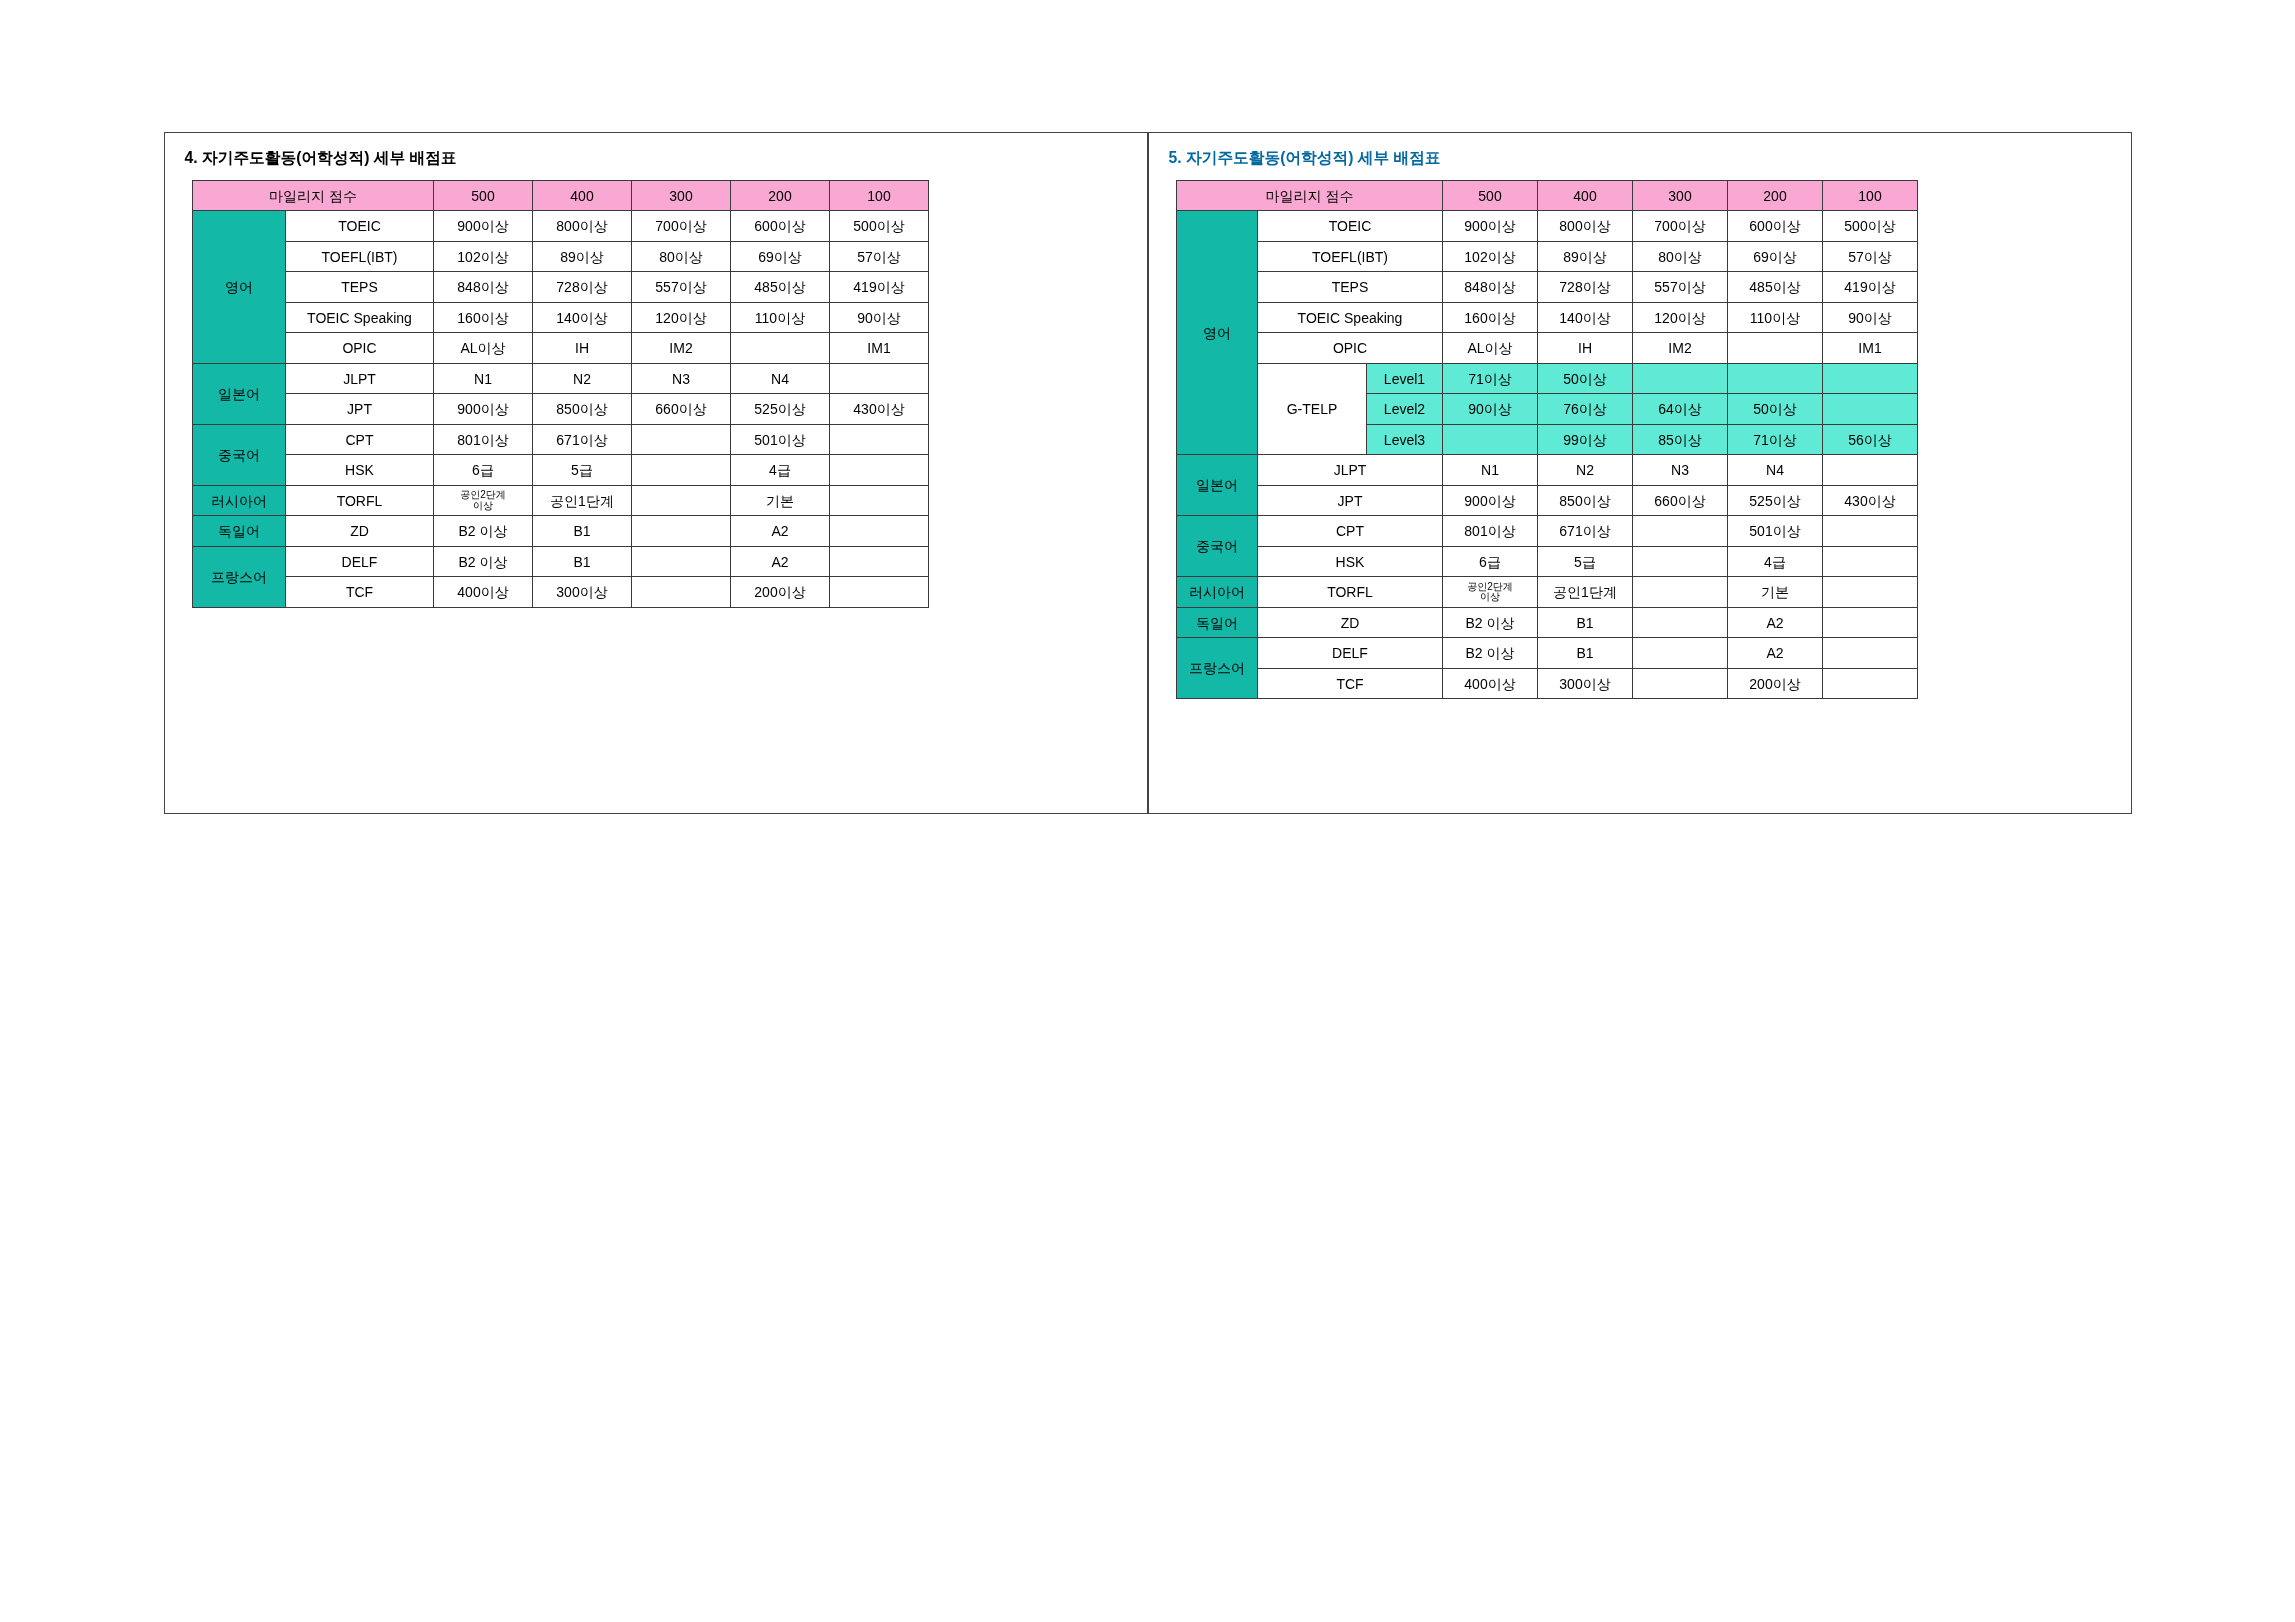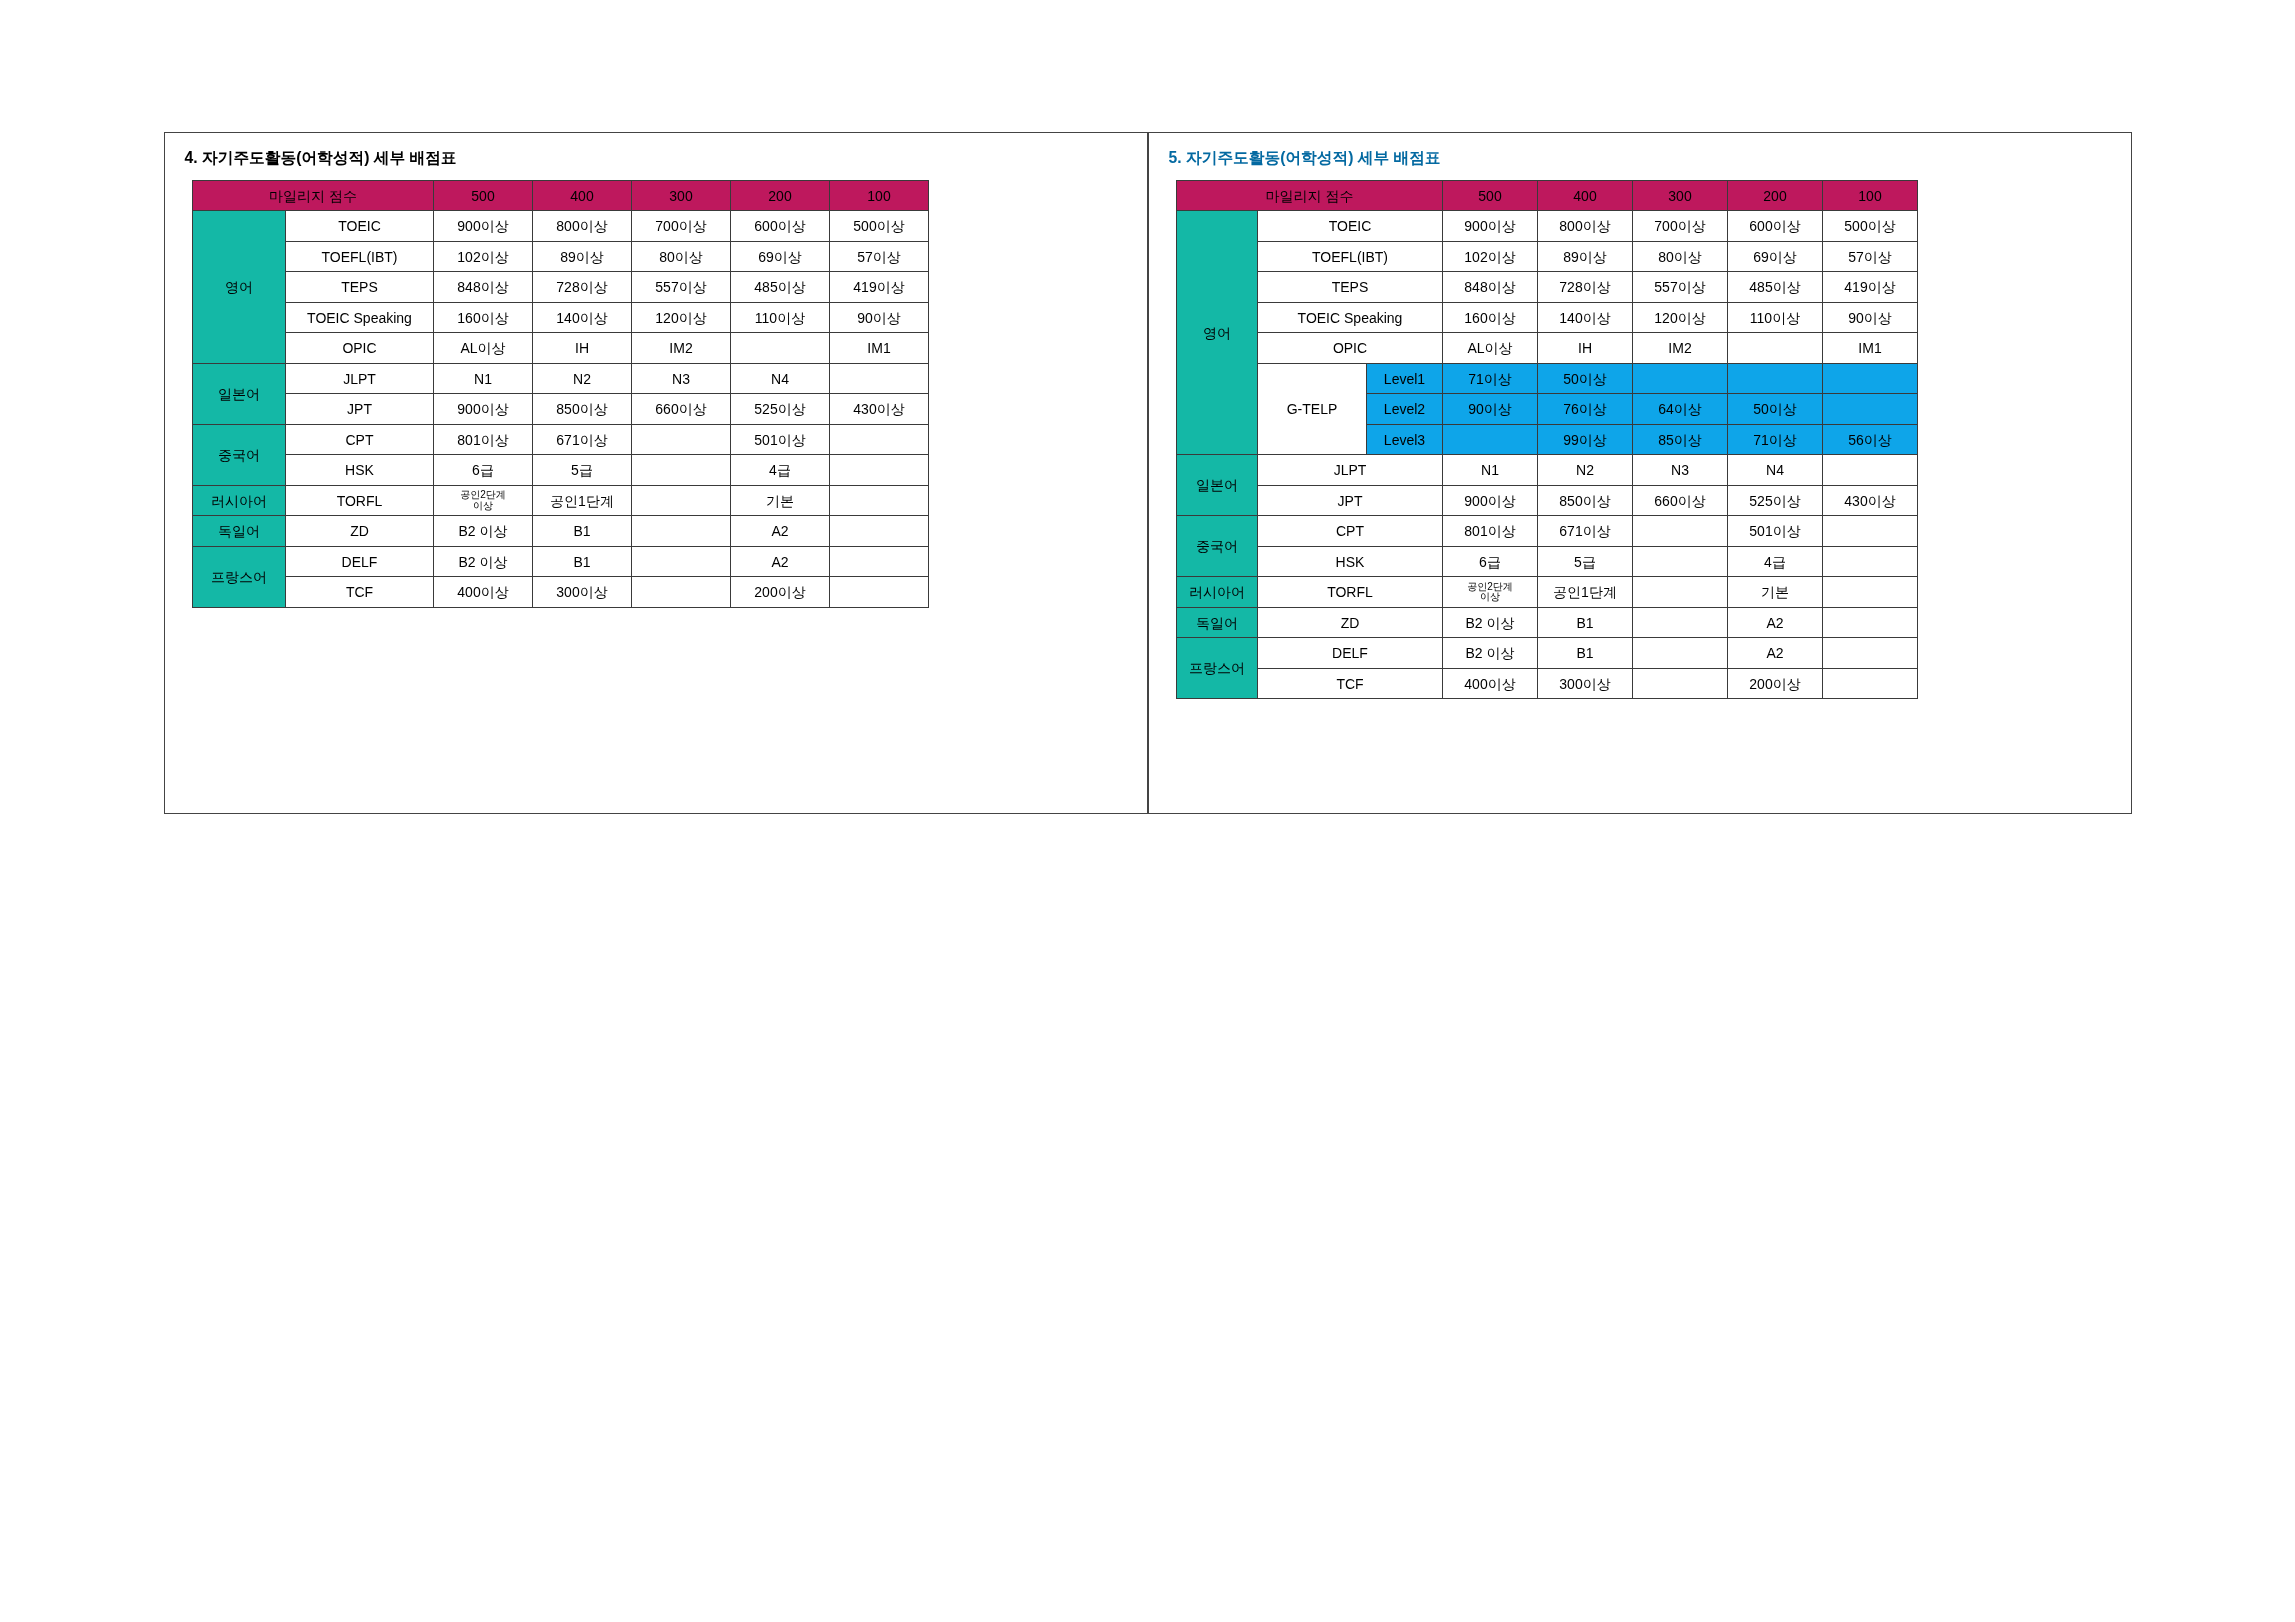--- a/index.html
+++ b/index.html
@@ -63,33 +63,33 @@
     height: 30.5px;
     text-align: center;
     vertical-align: middle;
     font-size: 14px;
     padding: 0.9px 1.9px;
     box-sizing: border-box;
     line-height: 1.15;
     white-space: nowrap;
   }
   td.hdr {
-    background: #be185d;
+    background: #f9a8d4;
     font-size: 14px;
     margin-left: 40px;
   }
   td.lang {
     background: #14b8a6;
     font-size: 14px;
   }
   td.sub {
     background: #ffffff;
   }
   td.hl {
-    background: #0ea5e9;
+    background: #5eead4;
   }
   .small2 {
     font-size: 10px;
     line-height: 1.05;
   }
   
   .cw-lang { width: 93px; }
   .cw-test { width: 148px; }
   .cw-score { width: 99px; }
   

